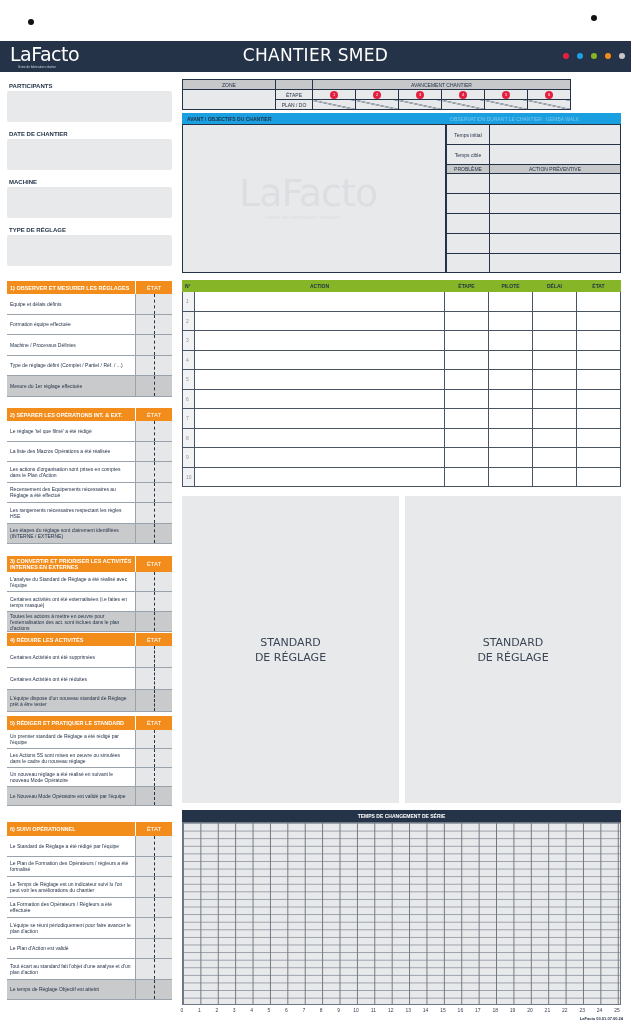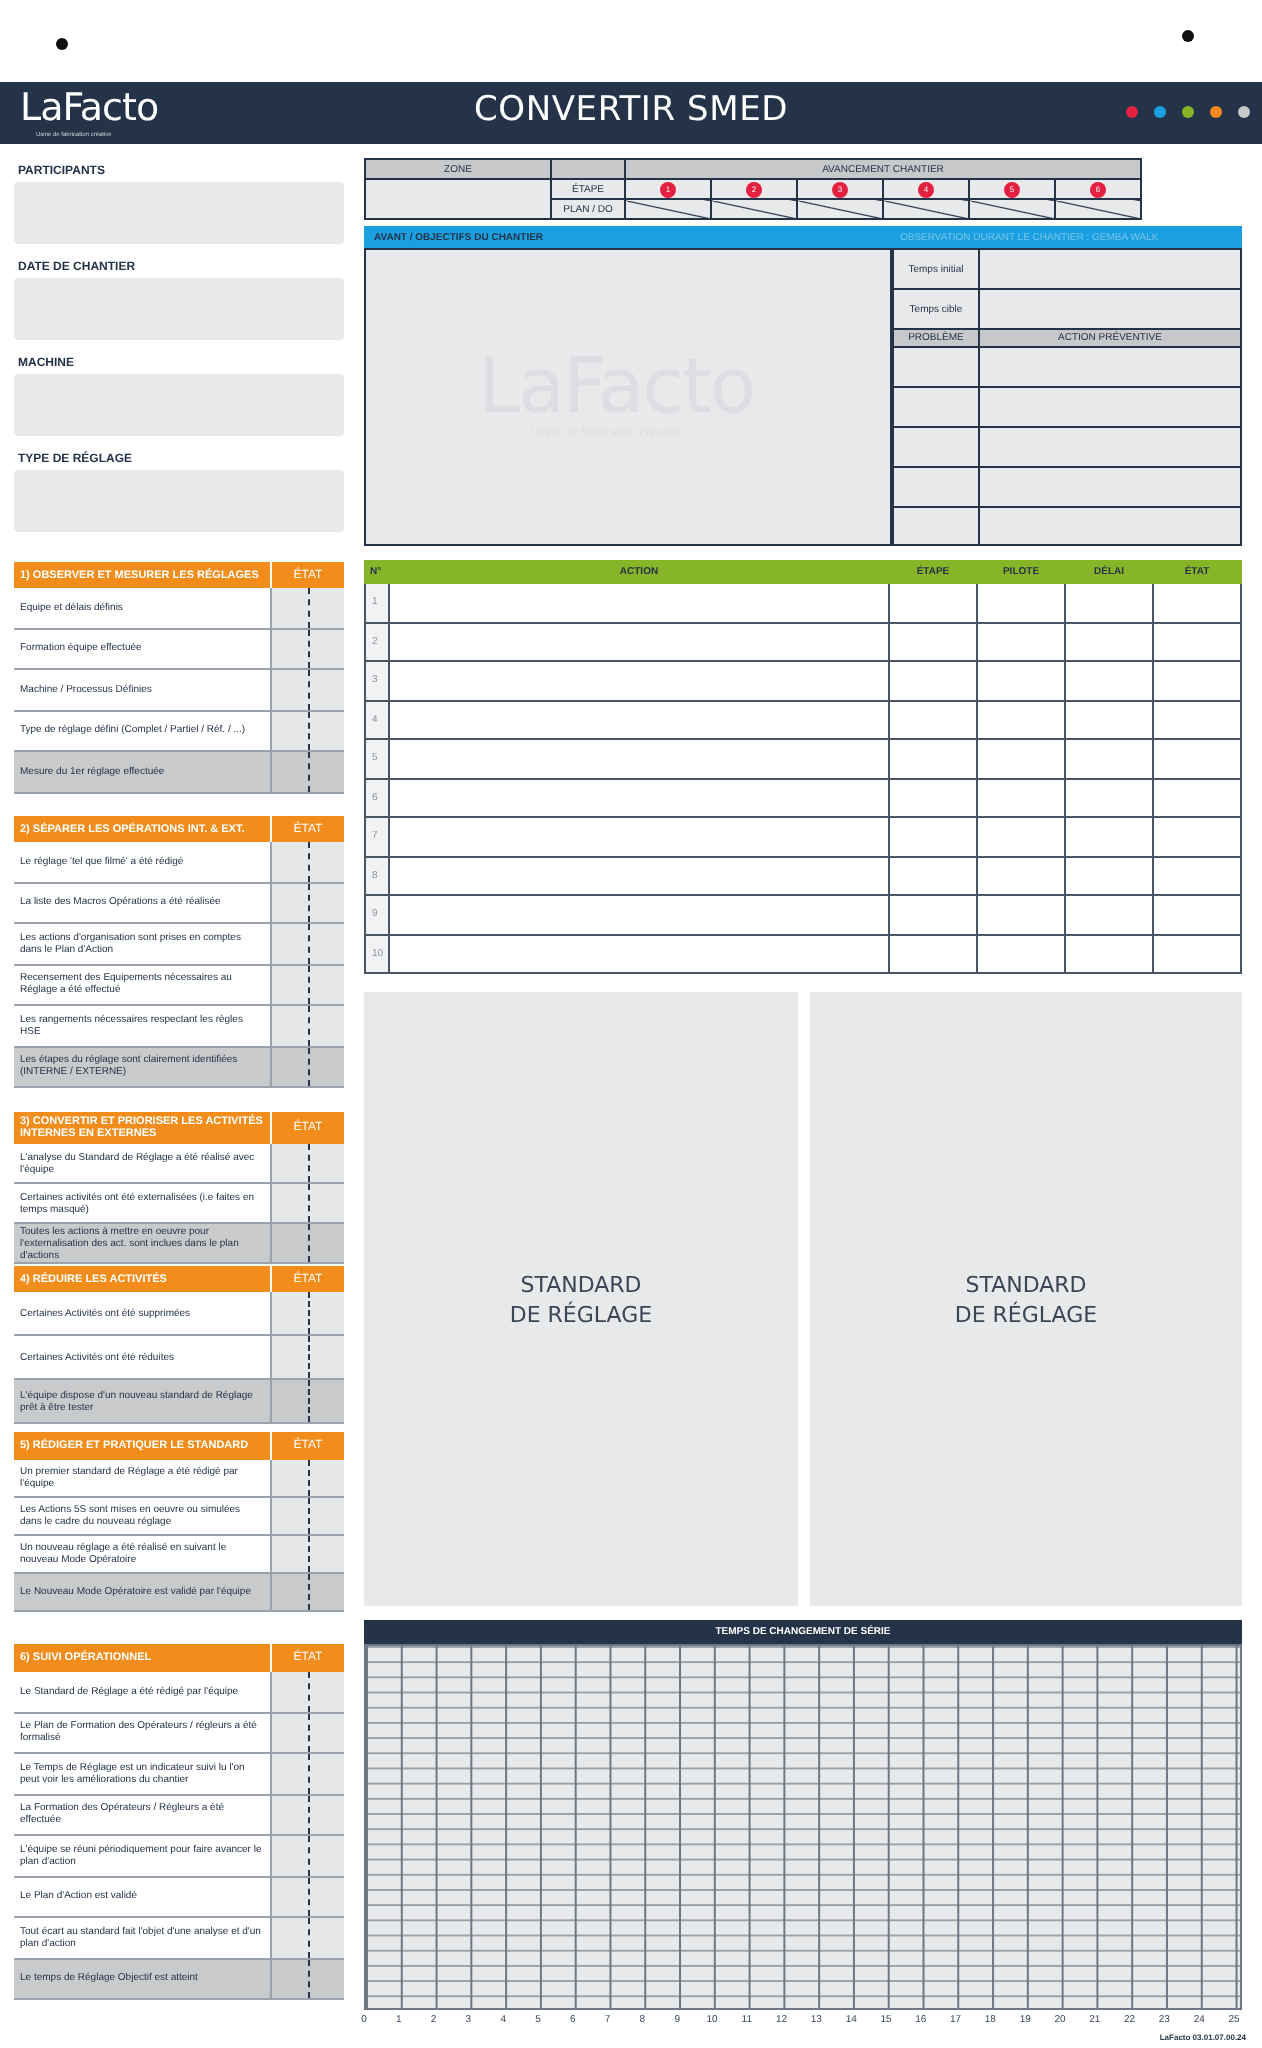--- a/index.html
+++ b/index.html
@@ -74,21 +74,21 @@
 </style>
 </head>
 <body>
 
 <div class="pin" style="left:28px; top:19px;"></div>
 <div class="pin" style="left:591px; top:15px;"></div>
 
 <div class="header">
   <div class="logo">LaFacto</div>
   <div class="logo-sub">Usine de fabrication créative</div>
-  <div class="title">CONVERTIR SMED</div>
+  <div class="title">CHANTIER SMED</div>
   <div class="dots" id="dots">
       <div class="dot" style="background: rgb(228, 32, 64);"></div>
       <div class="dot" style="background: rgb(26, 160, 224);"></div>
       <div class="dot" style="background: rgb(134, 182, 39);"></div>
       <div class="dot" style="background: rgb(242, 140, 26);"></div>
       <div class="dot" style="background: rgb(199, 200, 202);"></div>
     </div>
 </div>
 
 <div class="info-label" style="top:83px;">PARTICIPANTS</div>

